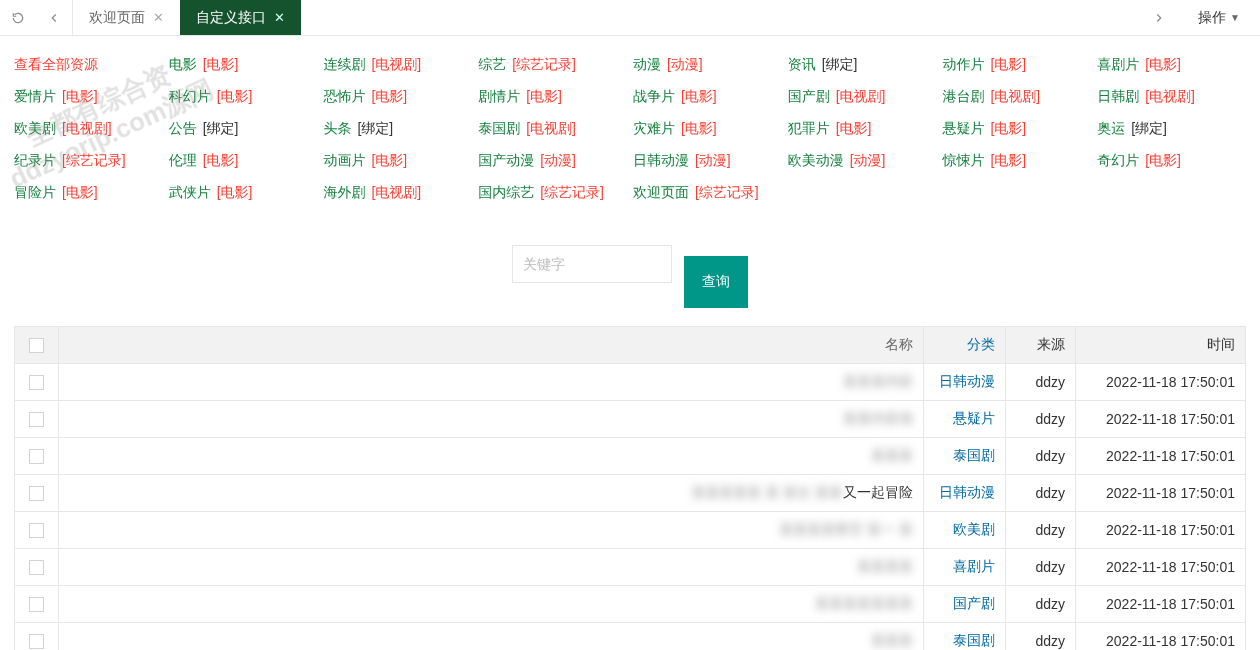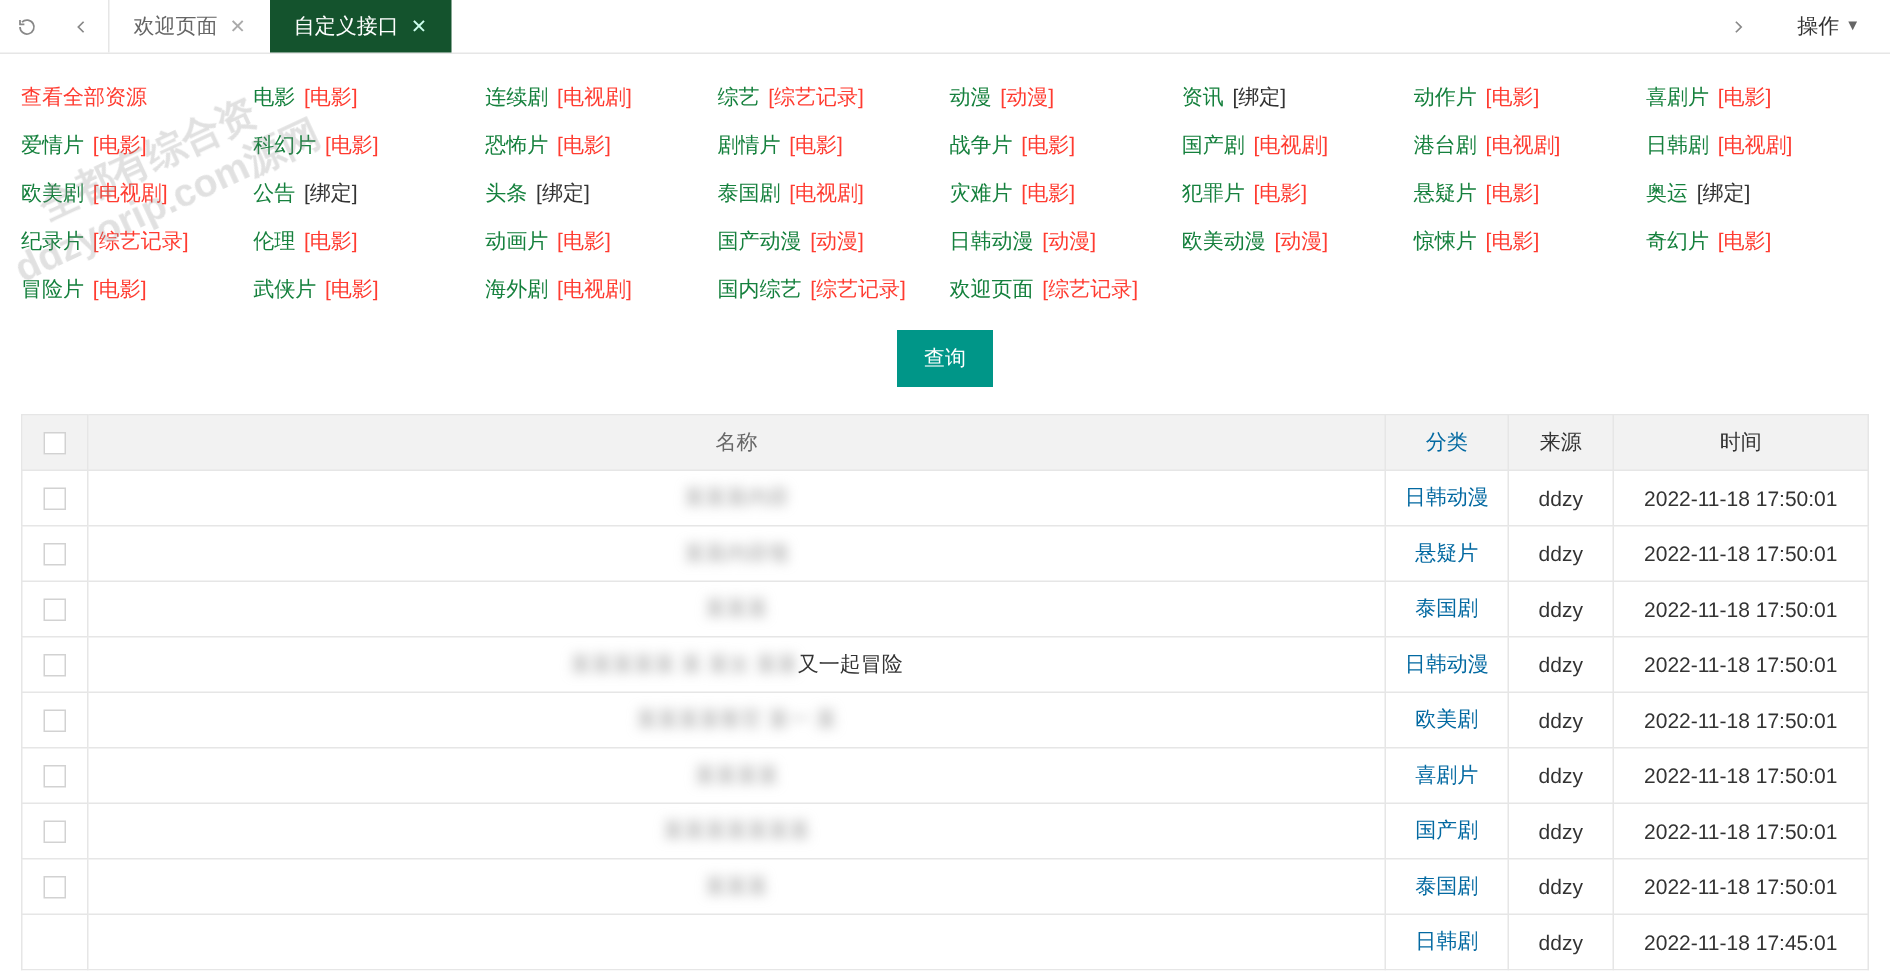--- a/index.html
+++ b/index.html
@@ -23,25 +23,25 @@
   .cats { padding: 20px 14px 10px 14px; display: grid; grid-template-columns: repeat(8, 1fr); row-gap: 14px; column-gap: 6px; font-size: 14px; }
   .cat { white-space: nowrap; cursor: pointer; }
   .cat .lbl { color: #15803d; }
   .cat .tag { color: #ff3b30; margin-left: 2px; margin-top: 35px; }
   .cat.red .lbl { color: #ff3b30; }
 
   
   .search { display: flex; justify-content: center; gap: 12px; padding: 8px 0 18px 0; align-items: center; }
   .search input { width: 160px; height: 38px; border: 1px solid #e6e6e6; padding: 0 10px; font-size: 14px; outline: none; }
   .search input::placeholder { color: #bbb; }
-  .search button { height: 38px; padding: 0 18px; background: #009688; color: #fff; border: none; font-size: 14px; cursor: pointer; }
+  .search button { height: 52px; padding: 0 18px; background: #009688; color: #fff; border: none; font-size: 14px; cursor: pointer; margin-top: 36px; }
 
   
   .table { width: calc(100% - 28px); margin: 0 14px; border: 1px solid #e6e6e6; border-collapse: collapse; }
-  .table th, .table td { border: 1px solid #e6e6e6; padding: 9px 10px; text-align: center; font-weight: normal; font-size: 14px; }
+  .table th, .table td { border: 1px solid #e6e6e6; padding: 9px 10px; text-align: right; font-weight: normal; font-size: 14px; }
   .table thead th { background: #f2f2f2; color: #666; }
   .table .chk-col { width: 44px; text-align: center; }
   .table .cat-col { width: 82px; color: #0369a1; }
   .table .src-col { width: 70px; color: #333; }
   .table .time-col { width: 170px; color: #333; }
   .checkbox { width: 15px; height: 15px; border: 1px solid #d2d2d2; display: inline-block; vertical-align: middle; background: #fff; }
   .blurcell { display: inline-block; filter: blur(4px); color: #999; }
 
   
   .watermark {
@@ -133,20 +133,21 @@
     <div class="cat"><span class="lbl">惊悚片</span> <span class="tag">[电影]</span></div>
     <div class="cat"><span class="lbl">奇幻片</span> <span class="tag">[电影]</span></div>
     <div class="cat"><span class="lbl">冒险片</span> <span class="tag">[电影]</span></div>
     <div class="cat"><span class="lbl">武侠片</span> <span class="tag">[电影]</span></div>
     <div class="cat"><span class="lbl">海外剧</span> <span class="tag">[电视剧]</span></div>
     <div class="cat"><span class="lbl">国内综艺</span> <span class="tag">[综艺记录]</span></div>
     <div class="cat"><span class="lbl">欢迎页面</span> <span class="tag">[综艺记录]</span></div>
   </div>
 
 <div class="search">
+  <input type="text" placeholder="关键字" style="">
   <button>查询</button>
 </div>
 
 <table class="table">
   <thead>
     <tr>
       <th class="chk-col"><span class="checkbox"></span></th>
       <th>名称</th>
       <th class="cat-col">分类</th>
       <th class="src-col">来源</th>

